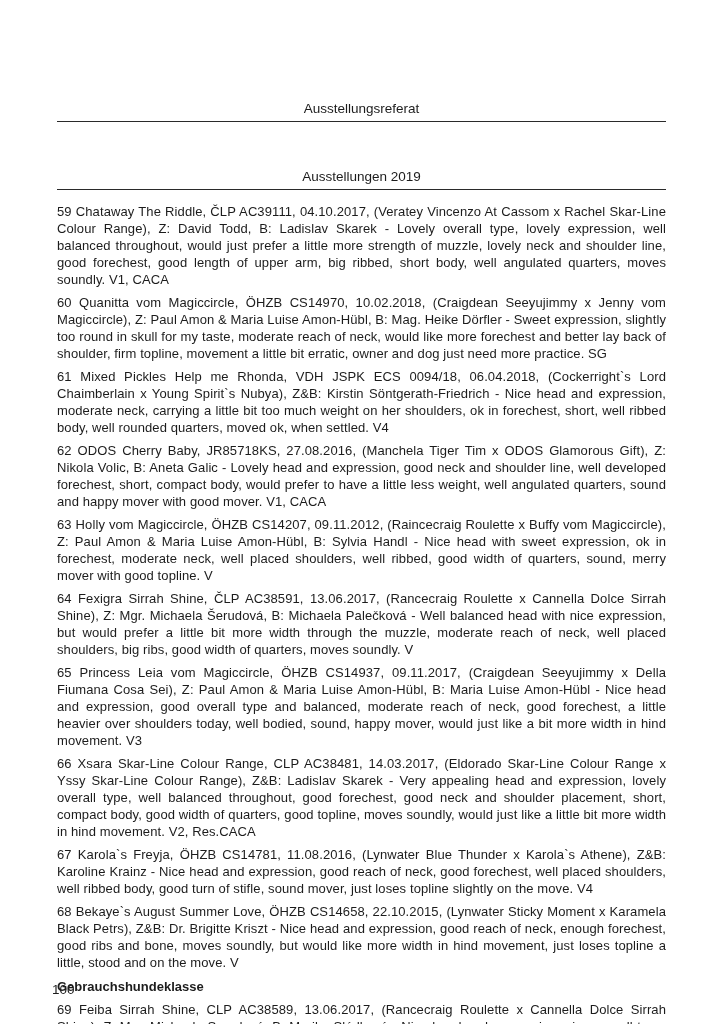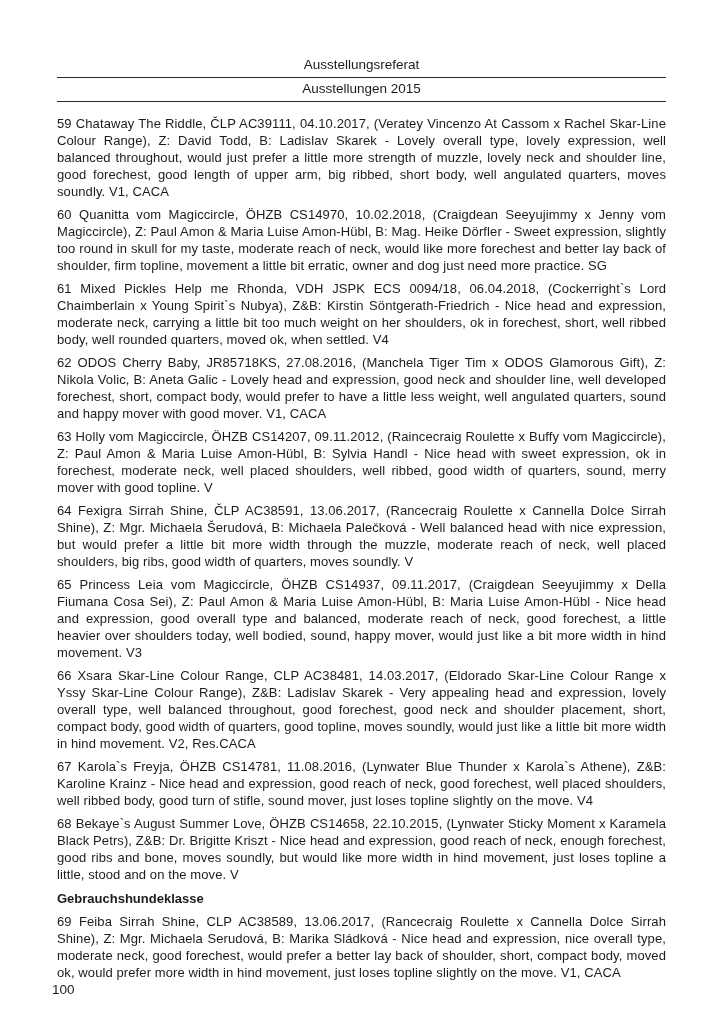--- a/index.html
+++ b/index.html
@@ -16,20 +16,21 @@
     padding: 56px 56px 0 57px;
     overflow: hidden;
   }
   .doc-header { margin-bottom: 13px; }
   .doc-header .hdr-line {
     text-align: center;
     font-size: 13.5px;
     line-height: 17px;
     padding-bottom: 4px;
     border-bottom: 1px solid #2a2a2a;
+    margin-top: 44px;
   }
   .doc-header .hdr-line + .hdr-line { padding-top: 2px; }
   .content p.entry {
     font-size: 13px;
     line-height: 17px;
     text-align: justify;
     margin: 6px 0;
     letter-spacing: 0.1px;
   }
   .content h2.class-heading {
@@ -46,21 +47,21 @@
     line-height: 17px;
   }
 </style>
 </head>
 <body>
 
 <div class="page">
 
   <div class="doc-header">
     <div class="hdr-line">Ausstellungsreferat</div>
-    <div class="hdr-line">Ausstellungen 2015</div>
+    <div class="hdr-line">Ausstellungen 2019</div>
   </div>
 
   <div class="content">
     <p class="entry">59 Chataway The Riddle, ČLP AC39111, 04.10.2017, (Veratey Vincenzo At Cassom x Rachel Skar-Line Colour Range), Z: David Todd, B: Ladislav Skarek - Lovely overall type, lovely expression, well balanced throughout, would just prefer a little more strength of muzzle, lovely neck and shoulder line, good forechest, good length of upper arm, big ribbed, short body, well angulated quarters, moves soundly. V1, CACA</p>
     <p class="entry">60 Quanitta vom Magiccircle, ÖHZB CS14970, 10.02.2018, (Craigdean Seeyujimmy x Jenny vom Magiccircle), Z: Paul Amon &amp; Maria Luise Amon-Hübl, B: Mag. Heike Dörfler - Sweet expression, slightly too round in skull for my taste, moderate reach of neck, would like more forechest and better lay back of shoulder, firm topline, movement a little bit erratic, owner and dog just need more practice. SG</p>
     <p class="entry">61 Mixed Pickles Help me Rhonda, VDH JSPK ECS 0094/18, 06.04.2018, (Cockerright`s Lord Chaimberlain x Young Spirit`s Nubya), Z&amp;B: Kirstin Söntgerath-Friedrich - Nice head and expression, moderate neck, carrying a little bit too much weight on her shoulders, ok in forechest, short, well ribbed body, well rounded quarters, moved ok, when settled. V4</p>
     <p class="entry">62 ODOS Cherry Baby, JR85718KS, 27.08.2016, (Manchela Tiger Tim x ODOS Glamorous Gift), Z: Nikola Volic, B: Aneta Galic - Lovely head and expression, good neck and shoulder line, well developed forechest, short, compact body, would prefer to have a little less weight, well angulated quarters, sound and happy mover with good mover. V1, CACA</p>
     <p class="entry">63 Holly vom Magiccircle, ÖHZB CS14207, 09.11.2012, (Raincecraig Roulette x Buffy vom Magiccircle), Z: Paul Amon &amp; Maria Luise Amon-Hübl, B: Sylvia Handl - Nice head with sweet expression, ok in forechest, moderate neck, well placed shoulders, well ribbed, good width of quarters, sound, merry mover with good topline. V</p>
     <p class="entry">64 Fexigra Sirrah Shine, ČLP AC38591, 13.06.2017, (Rancecraig Roulette x Cannella Dolce Sirrah Shine), Z: Mgr. Michaela Šerudová, B: Michaela Palečková - Well balanced head with nice expression, but would prefer a little bit more width through the muzzle, moderate reach of neck, well placed shoulders, big ribs, good width of quarters, moves soundly. V</p>
     <p class="entry">65 Princess Leia vom Magiccircle, ÖHZB CS14937, 09.11.2017, (Craigdean Seeyujimmy x Della Fiumana Cosa Sei), Z: Paul Amon &amp; Maria Luise Amon-Hübl, B: Maria Luise Amon-Hübl - Nice head and expression, good overall type and balanced, moderate reach of neck, good forechest, a little heavier over shoulders today, well bodied, sound, happy mover, would just like a bit more width in hind movement. V3</p>

